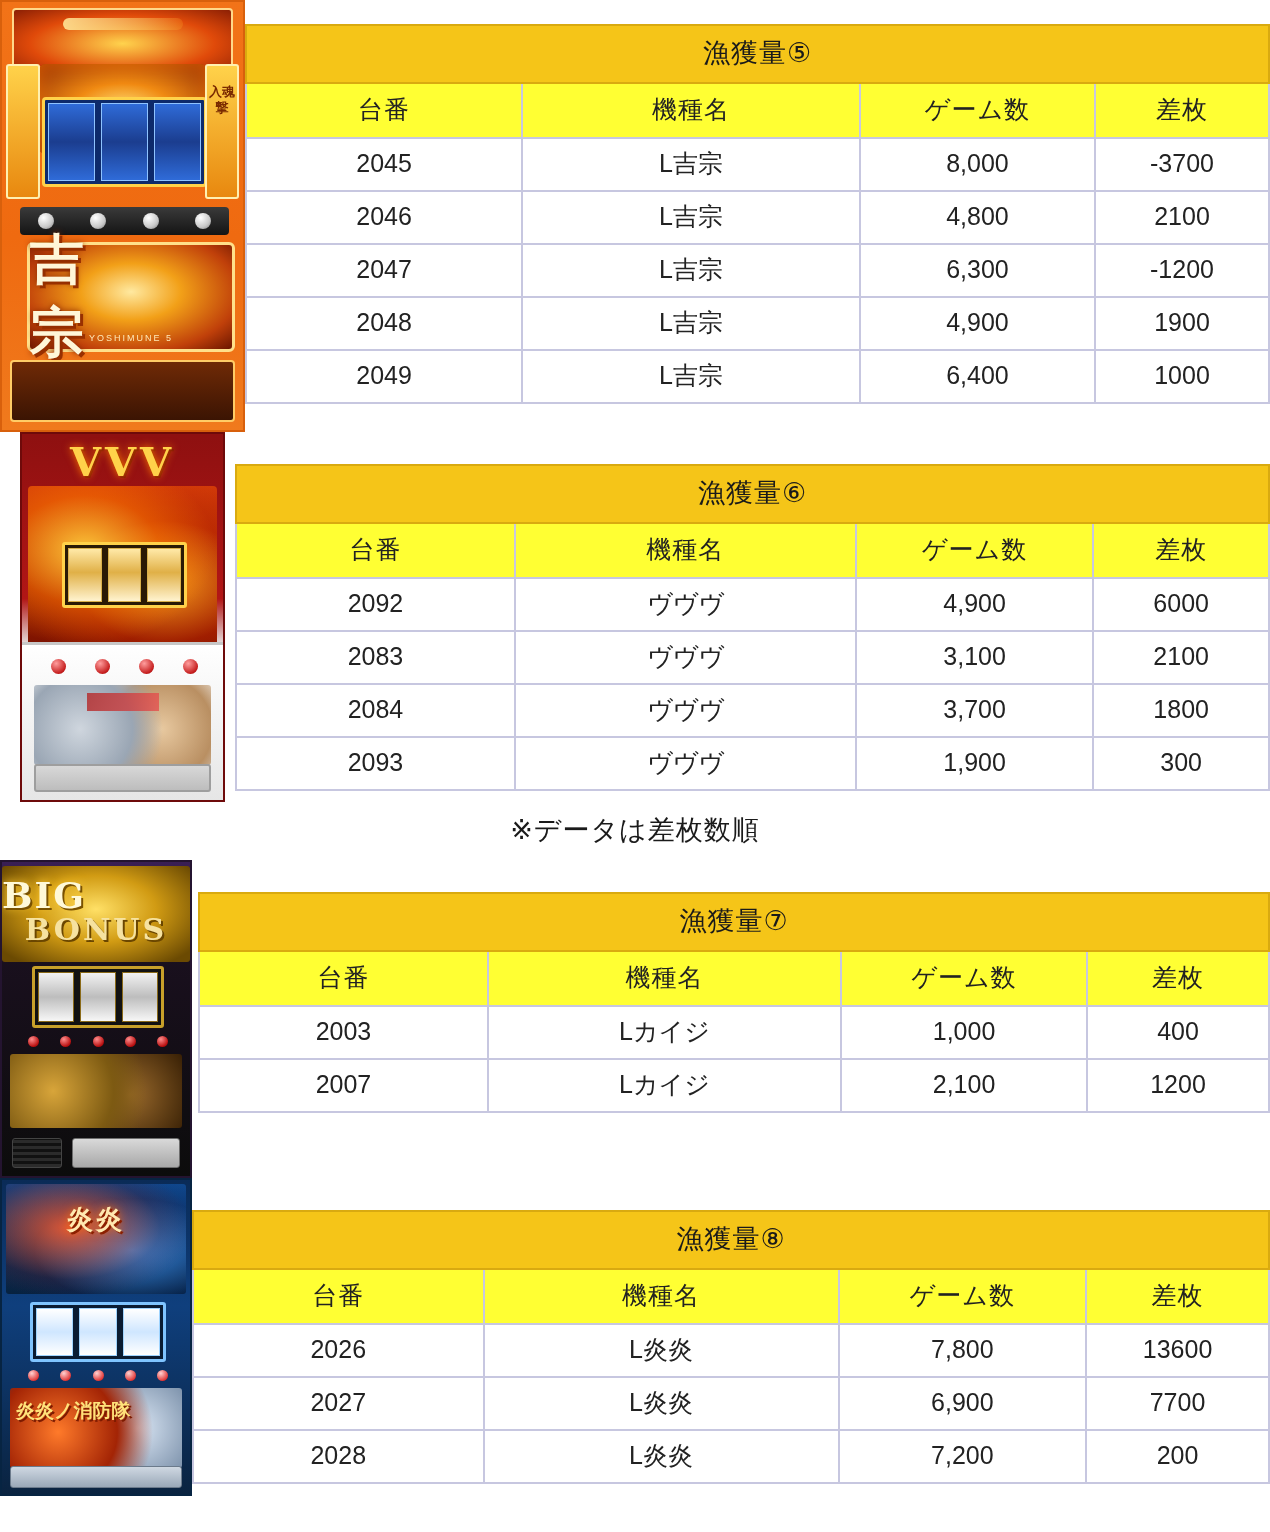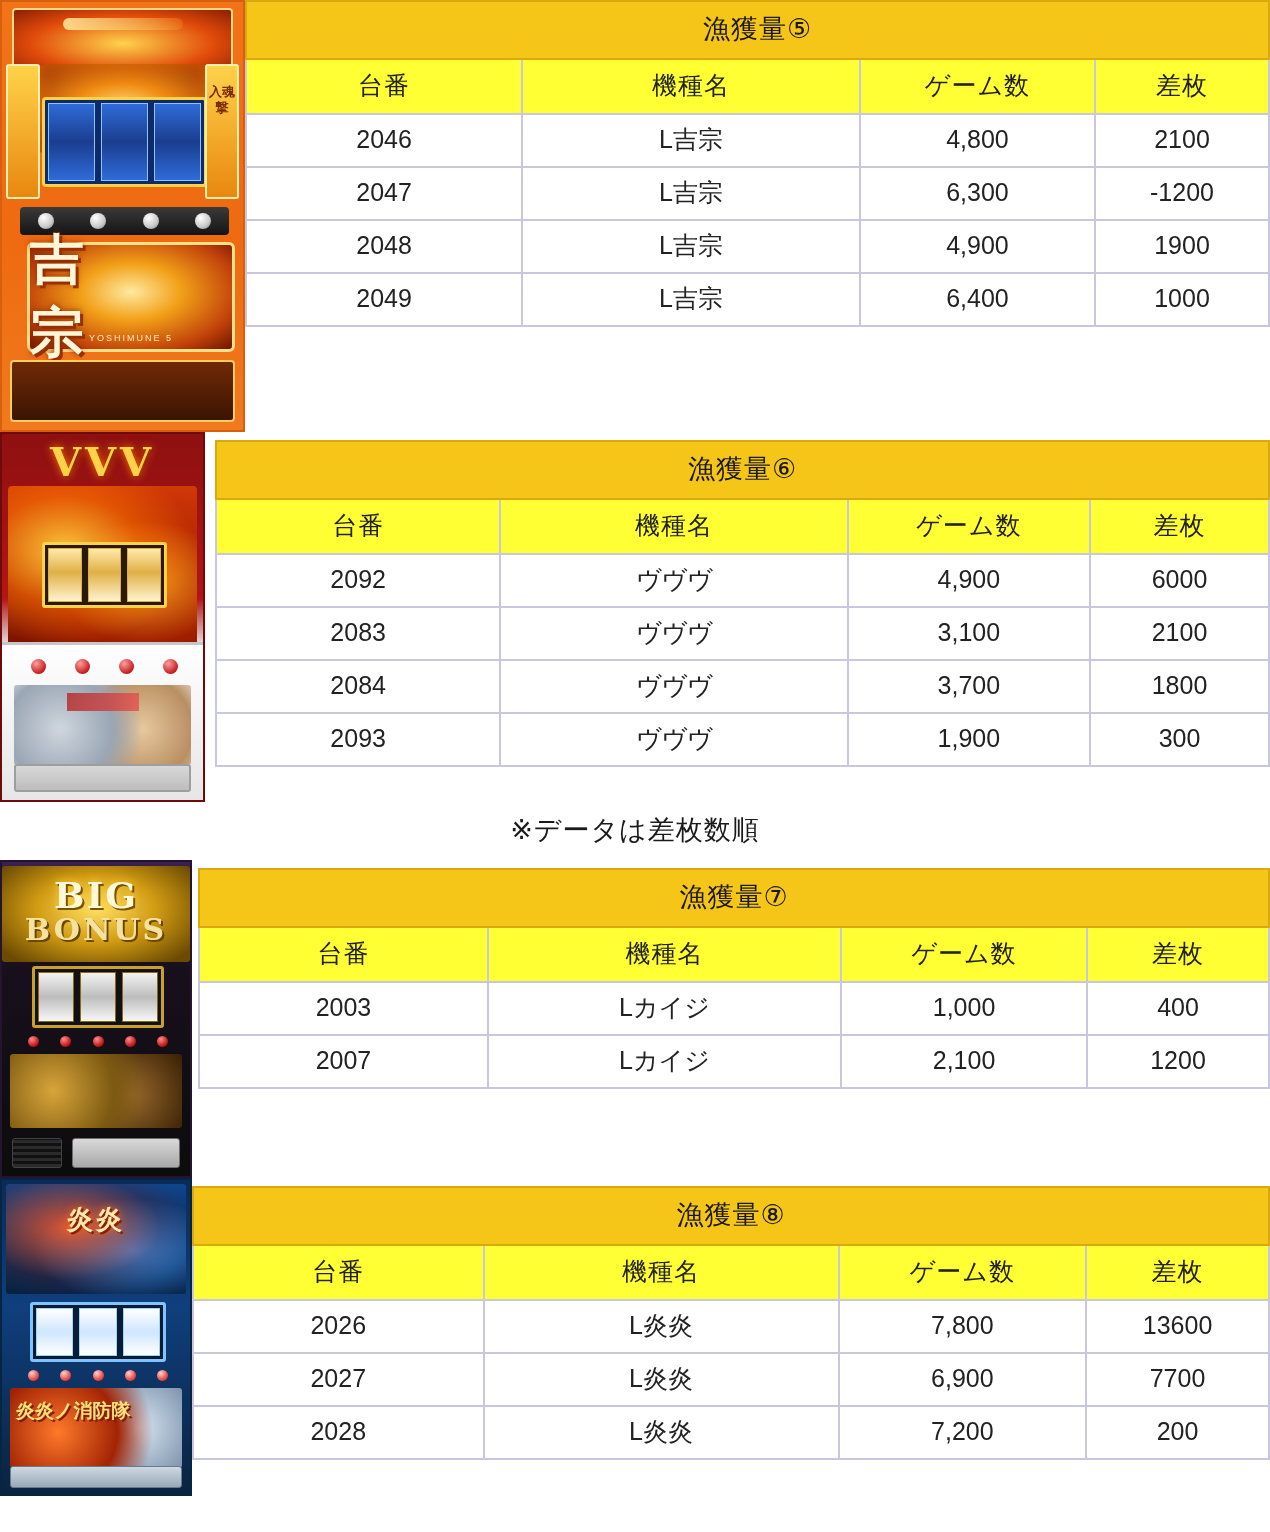--- a/index.html
+++ b/index.html
@@ -118,20 +118,21 @@
     border: 2px solid #ffcc66;
     border-radius: 4px;
   }
 
   
   .m-valvrave {
     width: 205px;
     height: 370px;
     background: linear-gradient(180deg,#8e1010 0%, #b21616 45%, #e8e8e8 58%, #f5f5f5 100%);
     border: 2px solid #6e0a0a;
+    margin-left: 20px;
   }
   .m-valvrave .vvv {
     position: absolute; left: 0; right: 0; top: 4px;
     text-align: center;
     font-family: "DejaVu Serif", "Liberation Serif", serif;
     font-size: 40px; font-weight: bold; letter-spacing: 4px;
     color: #ffd24a;
     text-shadow: 0 0 8px #ff7a00, 2px 2px 0 #7a1500;
   }
   .m-valvrave .fire {
@@ -192,21 +193,21 @@
     height: 318px;
     background: linear-gradient(180deg,#3a1f55 0%, #1b1020 22%, #0c0c0c 100%);
     border: 2px solid #241430;
   }
   .m-kaiji .big {
     position: absolute; left: 0; right: 0; top: 4px; height: 96px;
     background: radial-gradient(ellipse at 50% 45%, #ffe066 0%, #d19b13 45%, #6b4a02 90%);
     border-radius: 3px;
   }
   .m-kaiji .big span {
-    position: absolute; left: 0; right: 0; top: 8px; text-align: center;
+    position: absolute; left: 0; right: 0; top: 8px; text-align: left;
     font-family: "DejaVu Serif","Liberation Serif",serif;
     font-size: 36px; font-weight: bold; color: #fff9d8;
     text-shadow: 2px 2px 0 #7a5200, 0 0 10px #ffcc33;
     letter-spacing: 2px;
   }
   .m-kaiji .big em {
     position: absolute; left: 0; right: 0; top: 46px; text-align: center;
     font-style: normal;
     font-family: "DejaVu Serif","Liberation Serif",serif;
     font-size: 30px; font-weight: bold; color: #f6e2a0;
@@ -305,21 +306,21 @@
     font-size: 19px; font-weight: bold; color: #ffe27a;
     text-shadow: 2px 2px 0 #7d1b00;
   }
   .m-enen .tray {
     position: absolute; left: 8px; right: 8px; bottom: 6px; height: 22px;
     background: linear-gradient(180deg,#cfd8e2,#9aa8b8);
     border: 1px solid #6b7a8b; border-radius: 3px;
   }
 
   
-  .table-wrap { flex: 1 1 auto; }
+  .table-wrap { flex: 1 1 auto; margin-top: 24px; }
   table.data {
     width: 100%;
     border-collapse: collapse;
     table-layout: fixed;
   }
   table.data td, table.data th {
     border: 2px solid #c7c7e0;
     text-align: center;
     font-weight: normal;
     color: #222;
@@ -413,20 +414,26 @@
       </thead>
       <thead class="headrow">
         <tr>
           <th>台番</th>
           <th>機種名</th>
           <th>ゲーム数</th>
           <th>差枚</th>
         </tr>
       </thead>
       <tbody>
+        <tr>
+          <td>2045</td>
+          <td>L吉宗</td>
+          <td>8,000</td>
+          <td class="num-neg">-3700</td>
+        </tr>
         <tr>
           <td>2046</td>
           <td>L吉宗</td>
           <td>4,800</td>
           <td class="num-pos">2100</td>
         </tr>
         <tr>
           <td>2047</td>
           <td>L吉宗</td>
           <td>6,300</td>

